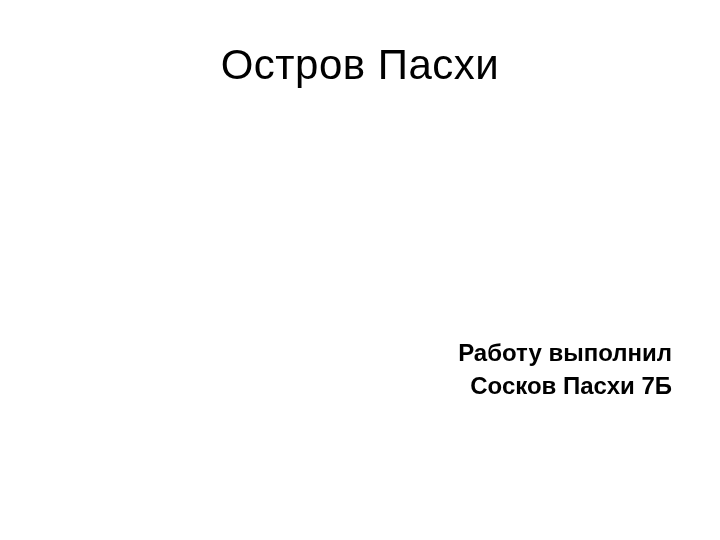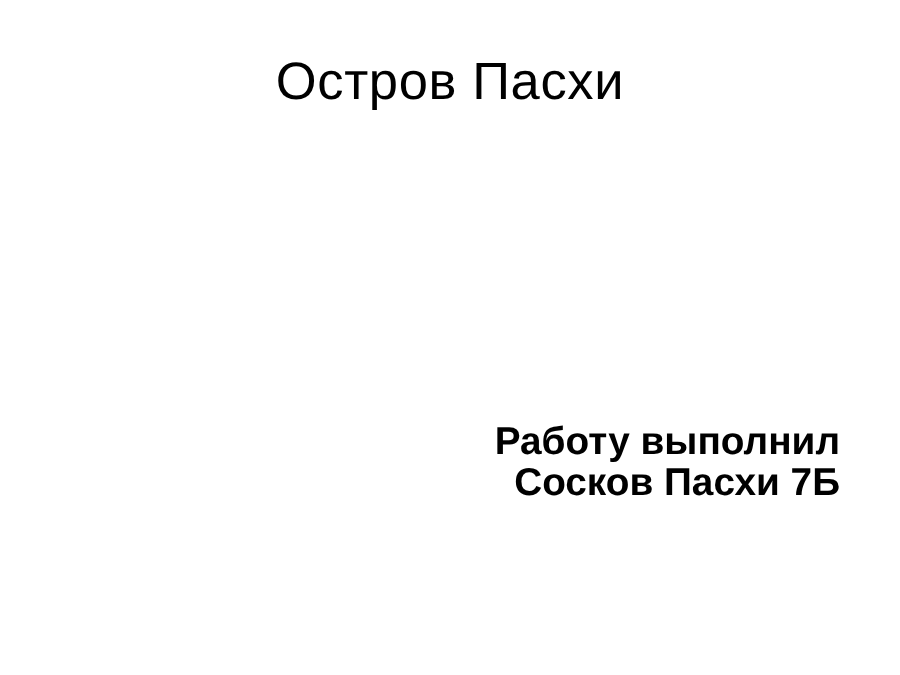--- a/index.html
+++ b/index.html
@@ -33,21 +33,21 @@
     color: #000000;
     letter-spacing: 0.5px;
   }
   .credits {
     position: absolute;
     top: 336px;
     right: 48px;
     text-align: right;
   }
   .credit-line {
-    font-size: 31px;
+    font-size: 24px;
     line-height: 33px;
     font-weight: 600;
     color: #000000;
     white-space: nowrap;
   }
 </style>
 </head>
 <body>
 
 <div class="slide">

